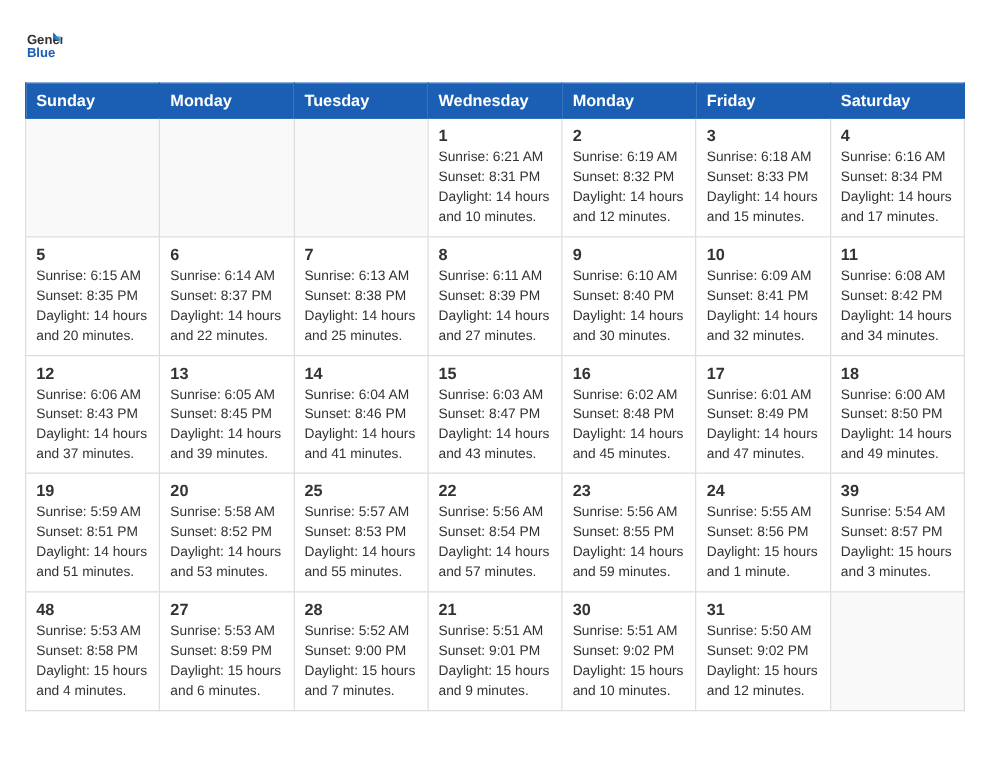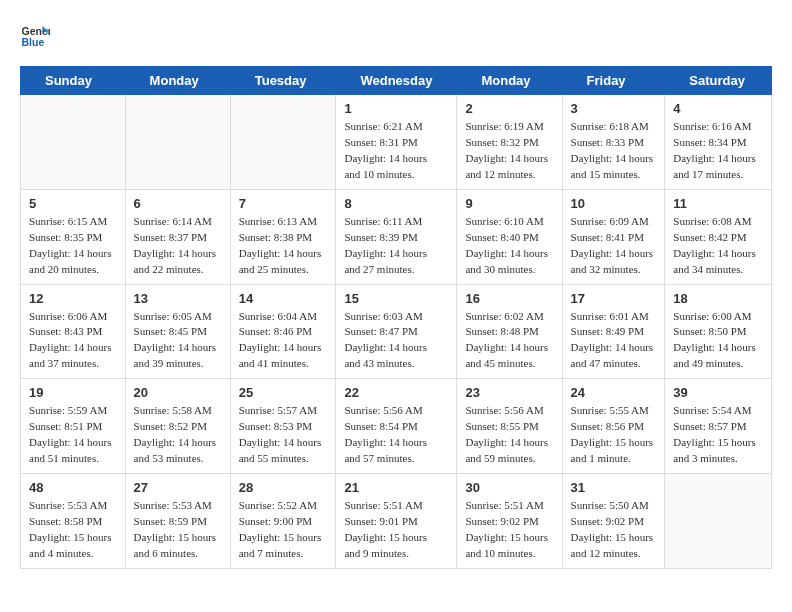--- a/index.html
+++ b/index.html
@@ -39,21 +39,21 @@
     }
     .calendar {
       width: 100%;
       border-collapse: collapse;
       border: 1px solid #ccc;
     }
     .calendar th {
       background-color: #1a5fb4;
       color: #fff;
       text-align: left;
-      padding: 6px 24px;
+      padding: 6px 8px;
       font-size: 13px;
       border: 1px solid #1a5fb4;
       margin-top: 21px;
     }
     .calendar td {
       vertical-align: top;
       padding: 6px 8px;
       border: 1px solid #ddd;
       width: calc(100% / 7);
       height: 90px;
@@ -67,21 +67,20 @@
     .day-number {
       font-size: 13px;
       font-weight: bold;
       margin-bottom: 3px;
       color: #333;
     }
     .day-info {
       line-height: 1.45;
       color: #333;
       font-size: 11px;
-      font-family: Liberation Serif, serif;
     }
   </style>
 </head>
 <body>
 
 <div class="header">
   <div class="logo">
     <svg class="logo-icon" viewBox="0 0 40 40">
       <text x="2" y="20" font-size="14" font-weight="bold" fill="#333">General</text>
       <text x="2" y="34" font-size="14" font-weight="bold" fill="#1a5fb4">Blue</text>

